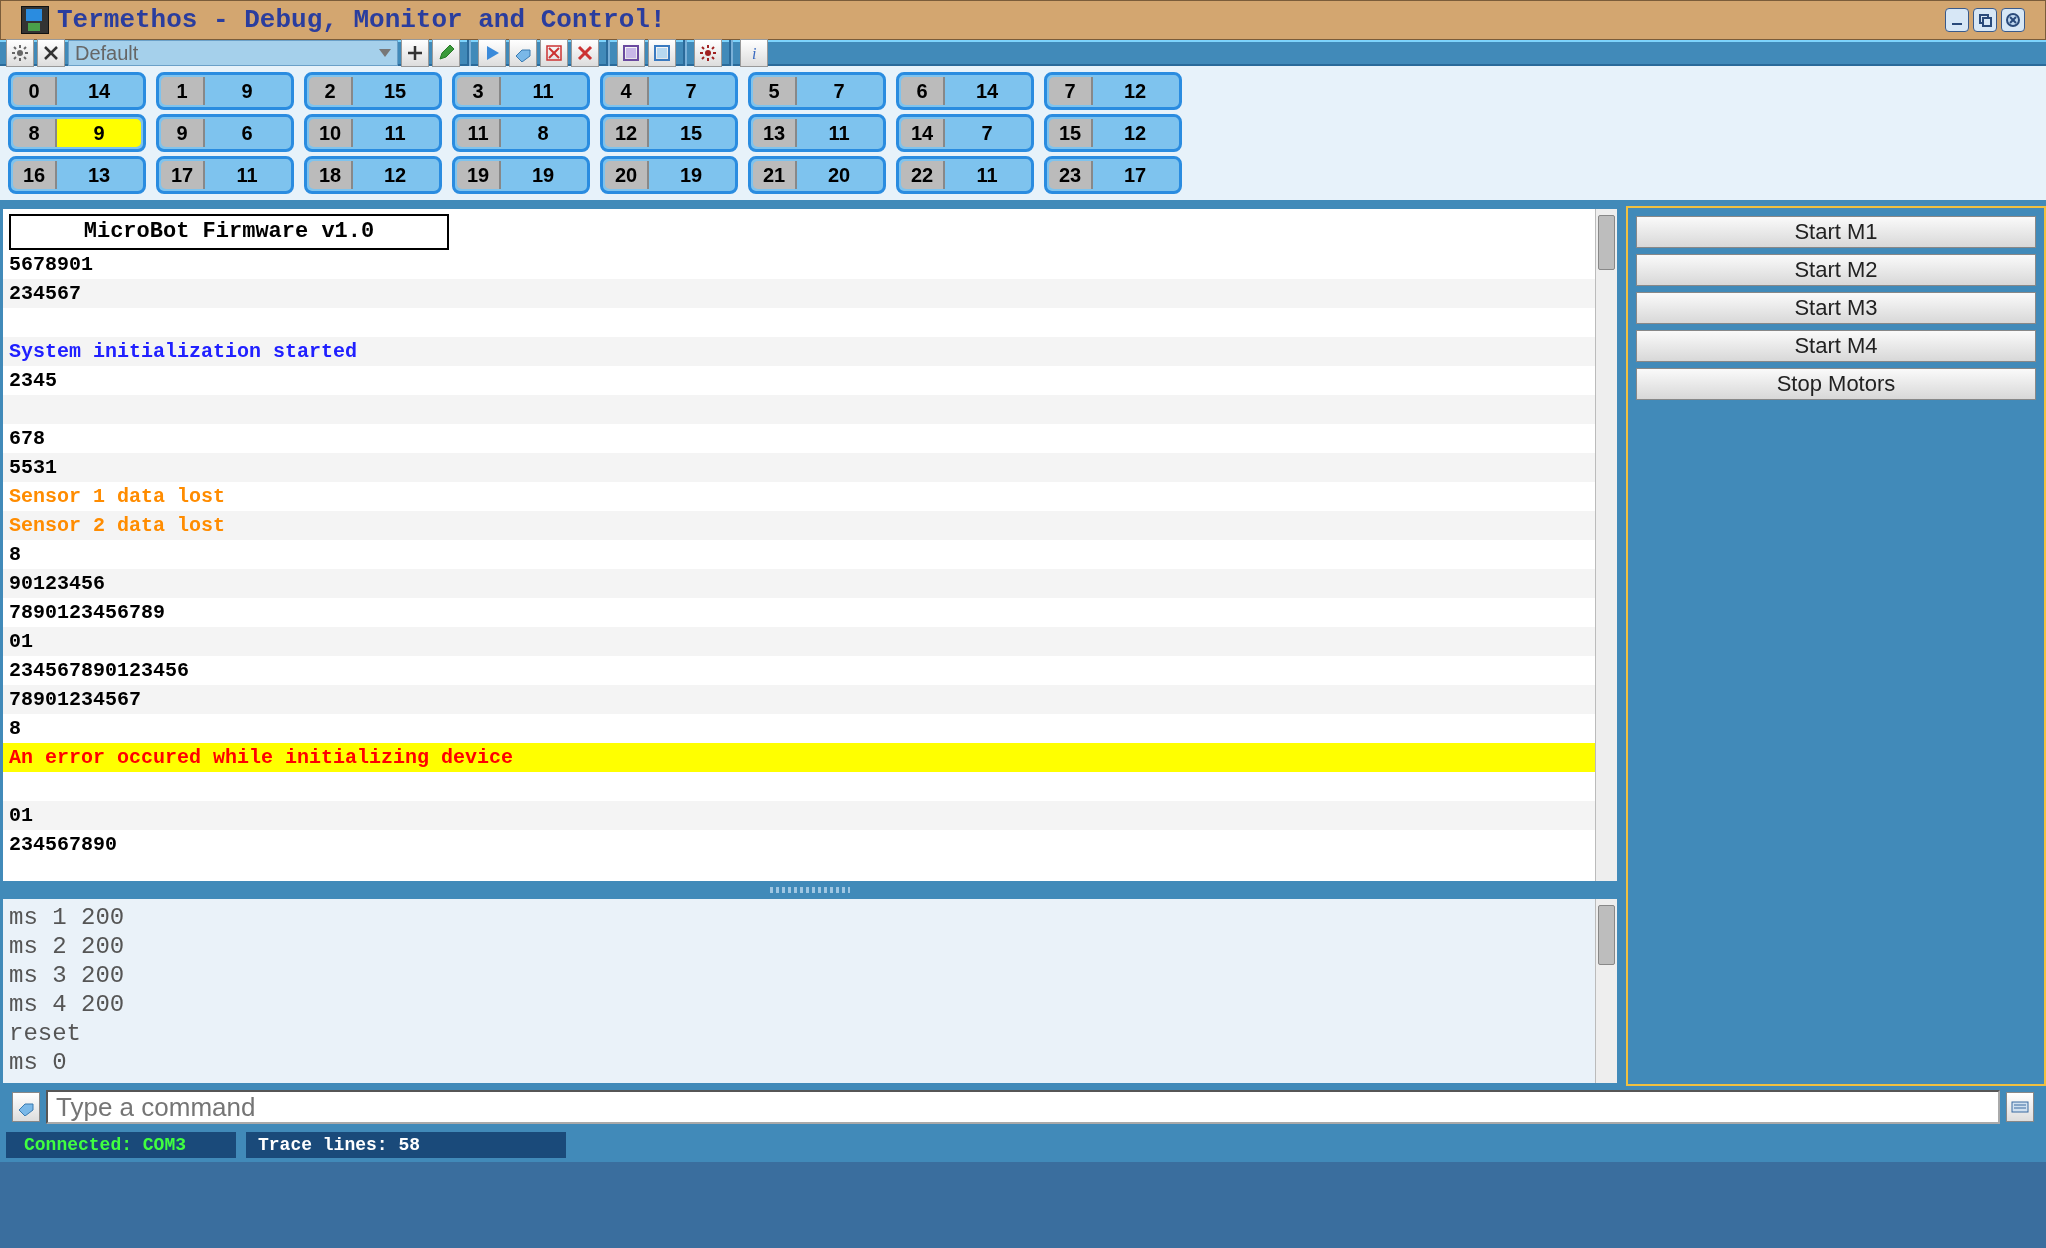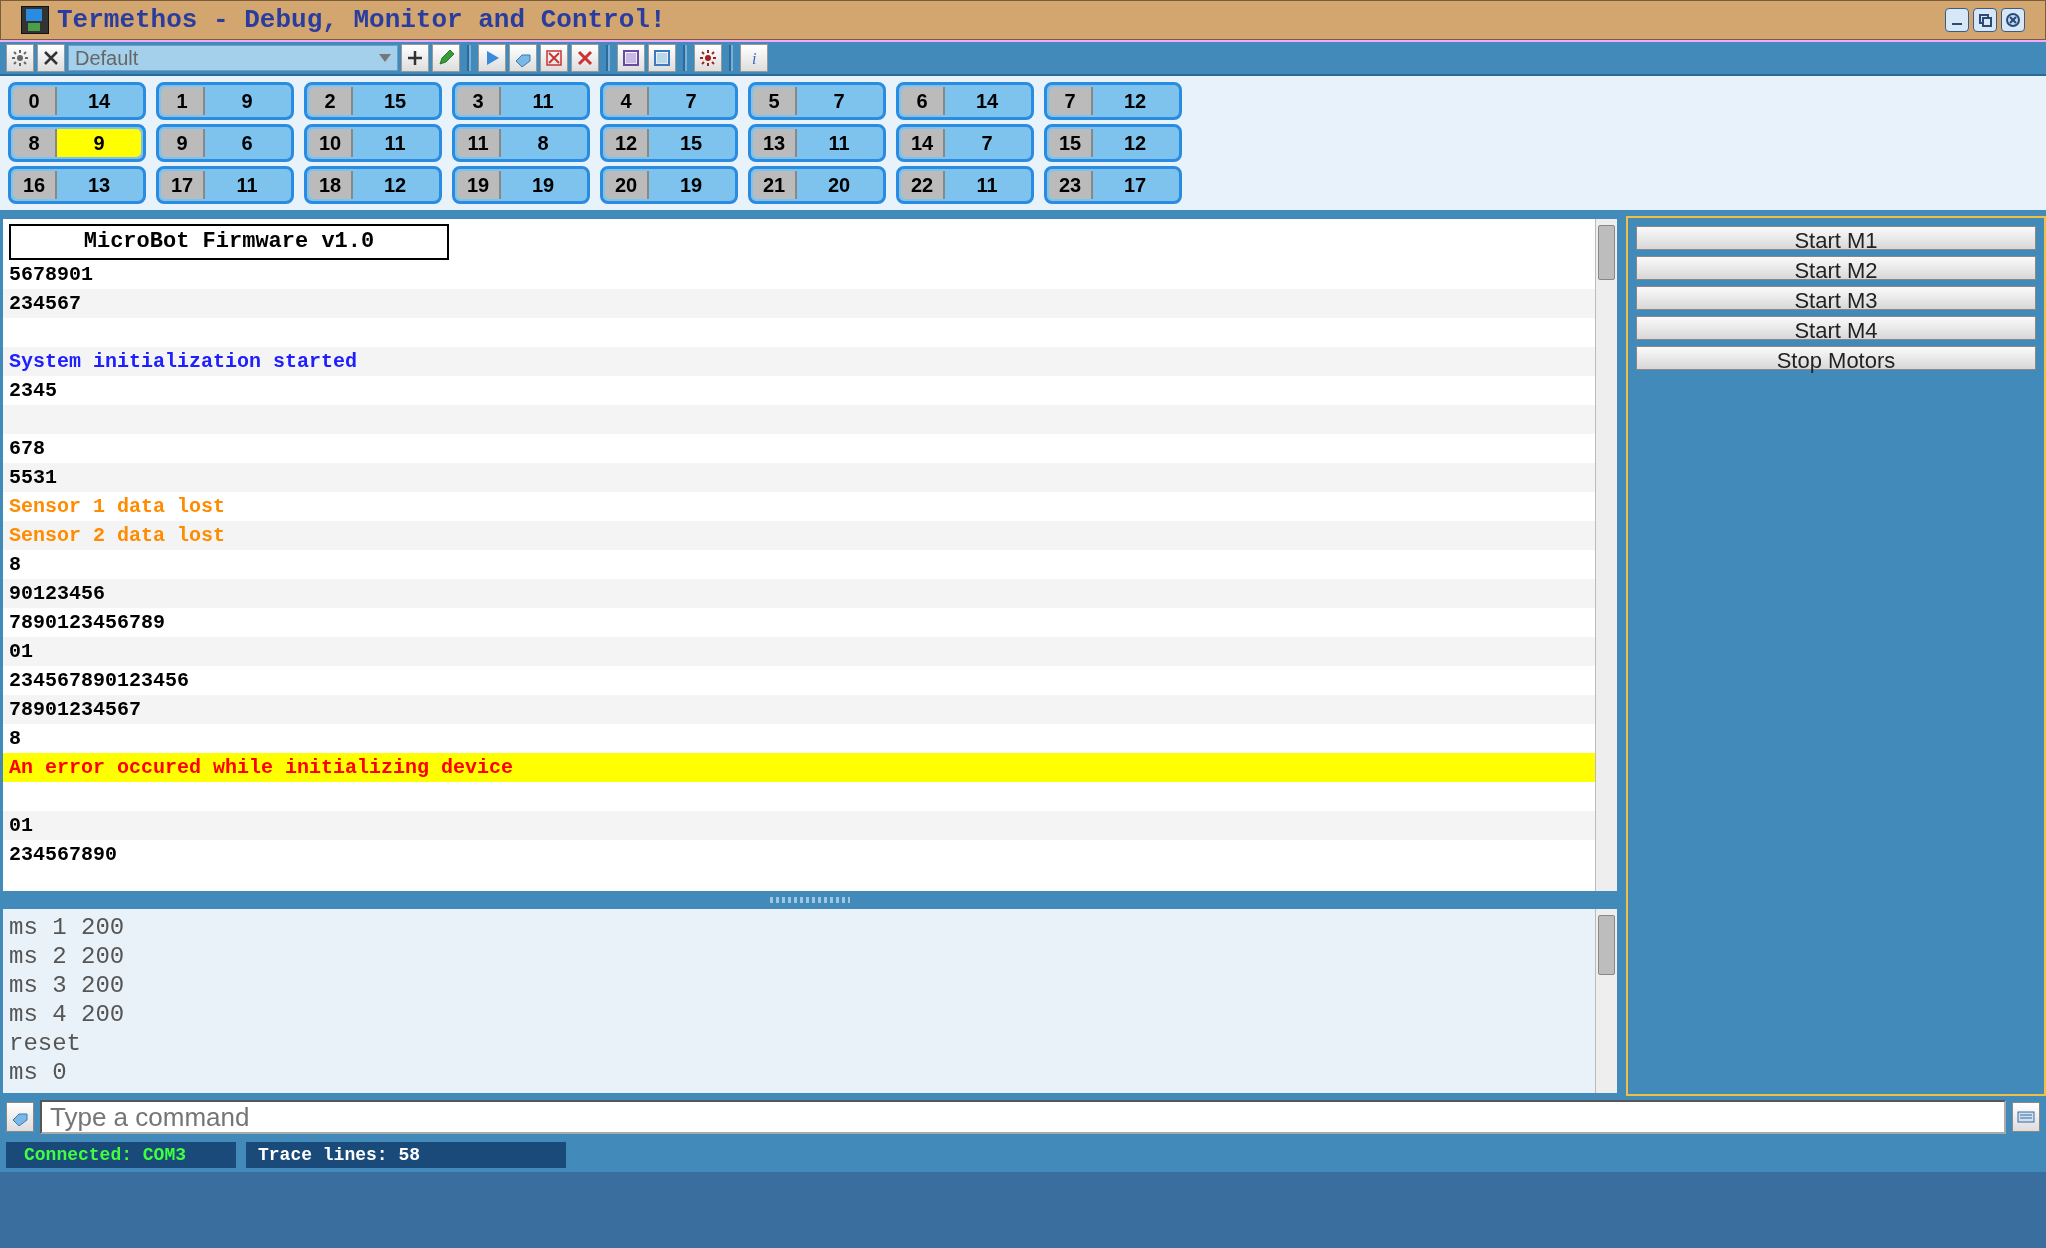--- a/index.html
+++ b/index.html
@@ -31,21 +31,21 @@
   .titlebar .win-btn{
     width:24px;height:24px;border:1px solid #3a5a8a;background:#d7e7f6;border-radius:4px;
     display:flex;align-items:center;justify-content:center;cursor:pointer;
   }
   .win-btn svg{width:14px;height:14px;stroke:#2a4a7a;fill:none;stroke-width:2;}
   .win-btn.close svg{stroke:#2a4a7a;}
   .win-btn.close circle{fill:#c0d8f0;stroke:#2a4a7a;}
 
   
   .toolbar {
-    height:36px;background:#418ab9;border-top:2px solid #f0abfc;border-bottom:2px solid #2a6a9a;
+    height:26px;background:#418ab9;border-top:2px solid #7dd3fc;border-bottom:2px solid #2a6a9a;
     display:flex;align-items:center;padding:0 6px;gap:3px;
   }
   .tb-btn{
     width:28px;height:28px;border:1px solid #999;background:linear-gradient(#fff,#ddd);
     display:flex;align-items:center;justify-content:center;cursor:pointer;
   }
   .tb-btn svg{width:18px;height:18px;}
   .tb-sep{width:4px;height:26px;border-left:2px solid #2a6a9a;border-right:2px solid #7ab0d8;margin:0 4px;}
   .tb-select{
     width:330px;height:26px;border:1px solid #6aa0c8;background:#a5d0eb;
@@ -71,21 +71,21 @@
   .channel-cell.hi .val-box{background:#ffff00;}
   .channel-cell .val-box{flex:1;height:100%;border-radius:0 5px 5px 0;display:flex;align-items:center;justify-content:center;}
 
   
   .main-area{
     display:flex;height:880px;
   }
   .left-col{flex:1;display:flex;flex-direction:column;border-right:6px solid #418ab9;position:relative;min-width:0;}
   .right-col{width:420px;background:#418ab9;padding:8px 8px;display:flex;flex-direction:column;gap:6px;border:2px solid #f0c040;}
   .right-col .macro-btn{
-    height:24px;background:linear-gradient(#fafafa,#d8d8d8);border:1px solid #888;
+    height:32px;background:linear-gradient(#fafafa,#d8d8d8);border:1px solid #888;
     font-size:22px;color:#222;cursor:pointer;
   }
 
   
   .trace-pane{flex:1;background:#fff;position:relative;overflow:hidden;border:3px solid #418ab9;}
   .trace-scroll{position:absolute;right:0;top:0;bottom:0;width:22px;background:#eee;border-left:1px solid #bbb;}
   .trace-scroll .thumb{position:absolute;left:2px;right:2px;top:6px;height:55px;background:#bdbdbd;border:1px solid #888;border-radius:2px;}
   .trace-body{position:absolute;left:0;right:22px;top:0;bottom:0;font-family:"Courier New",monospace;font-size:20px;line-height:29px;font-weight:bold;}
   .trace-title{
     margin:5px 12px 0 6px;border:2px solid #000;width:440px;text-align:center;height:36px;line-height:32px;
@@ -99,21 +99,21 @@
   .splitter{height:12px;background:#418ab9;cursor:row-resize;display:flex;align-items:center;justify-content:center;}
   .splitter .grip{width:80px;height:6px;background:repeating-linear-gradient(90deg,#9fc6e2 0 3px,#418ab9 3px 6px);}
 
   
   .hist-pane{height:190px;background:#eaf2f9;position:relative;border:3px solid #418ab9;}
   .hist-scroll{position:absolute;right:0;top:0;bottom:0;width:22px;background:#eee;border-left:1px solid #bbb;}
   .hist-scroll .thumb{position:absolute;left:2px;right:2px;top:6px;height:60px;background:#bdbdbd;border:1px solid #888;border-radius:2px;}
   .hist-body{position:absolute;left:6px;right:24px;top:4px;font-family:"Courier New",monospace;font-size:24px;line-height:29px;color:#555;}
 
   
-  .cmd-bar{height:42px;background:#418ab9;display:flex;align-items:center;padding:0 6px;gap:6px;}
+  .cmd-bar{height:42px;background:#418ab9;display:flex;align-items:center;padding:0 12px;gap:6px;}
   .cmd-bar .erase-btn{width:28px;height:30px;background:linear-gradient(#fff,#ddd);border:1px solid #888;display:flex;align-items:center;justify-content:center;cursor:pointer;}
   .cmd-bar input{flex:1;height:34px;font-size:26px;padding:0 8px;font-family:Arial;color:#777;border:2px inset #aaa;}
   .cmd-bar .kb-btn{width:28px;height:30px;background:linear-gradient(#fff,#ddd);border:1px solid #888;display:flex;align-items:center;justify-content:center;cursor:pointer;}
 
   
   .status-bar{height:34px;background:#418ab9;display:flex;align-items:center;padding:4px 6px;gap:10px;}
   .status-cell{height:26px;border:2px solid #1a4a7a;background:#1a4a7a;color:#fff;font-family:"Courier New",monospace;font-weight:bold;font-size:18px;padding:0 10px;display:flex;align-items:center;}
   .status-cell.conn{color:#40ff40;width:230px;padding-left:16px;}
   .status-cell.trace{width:320px;}
 </style>

